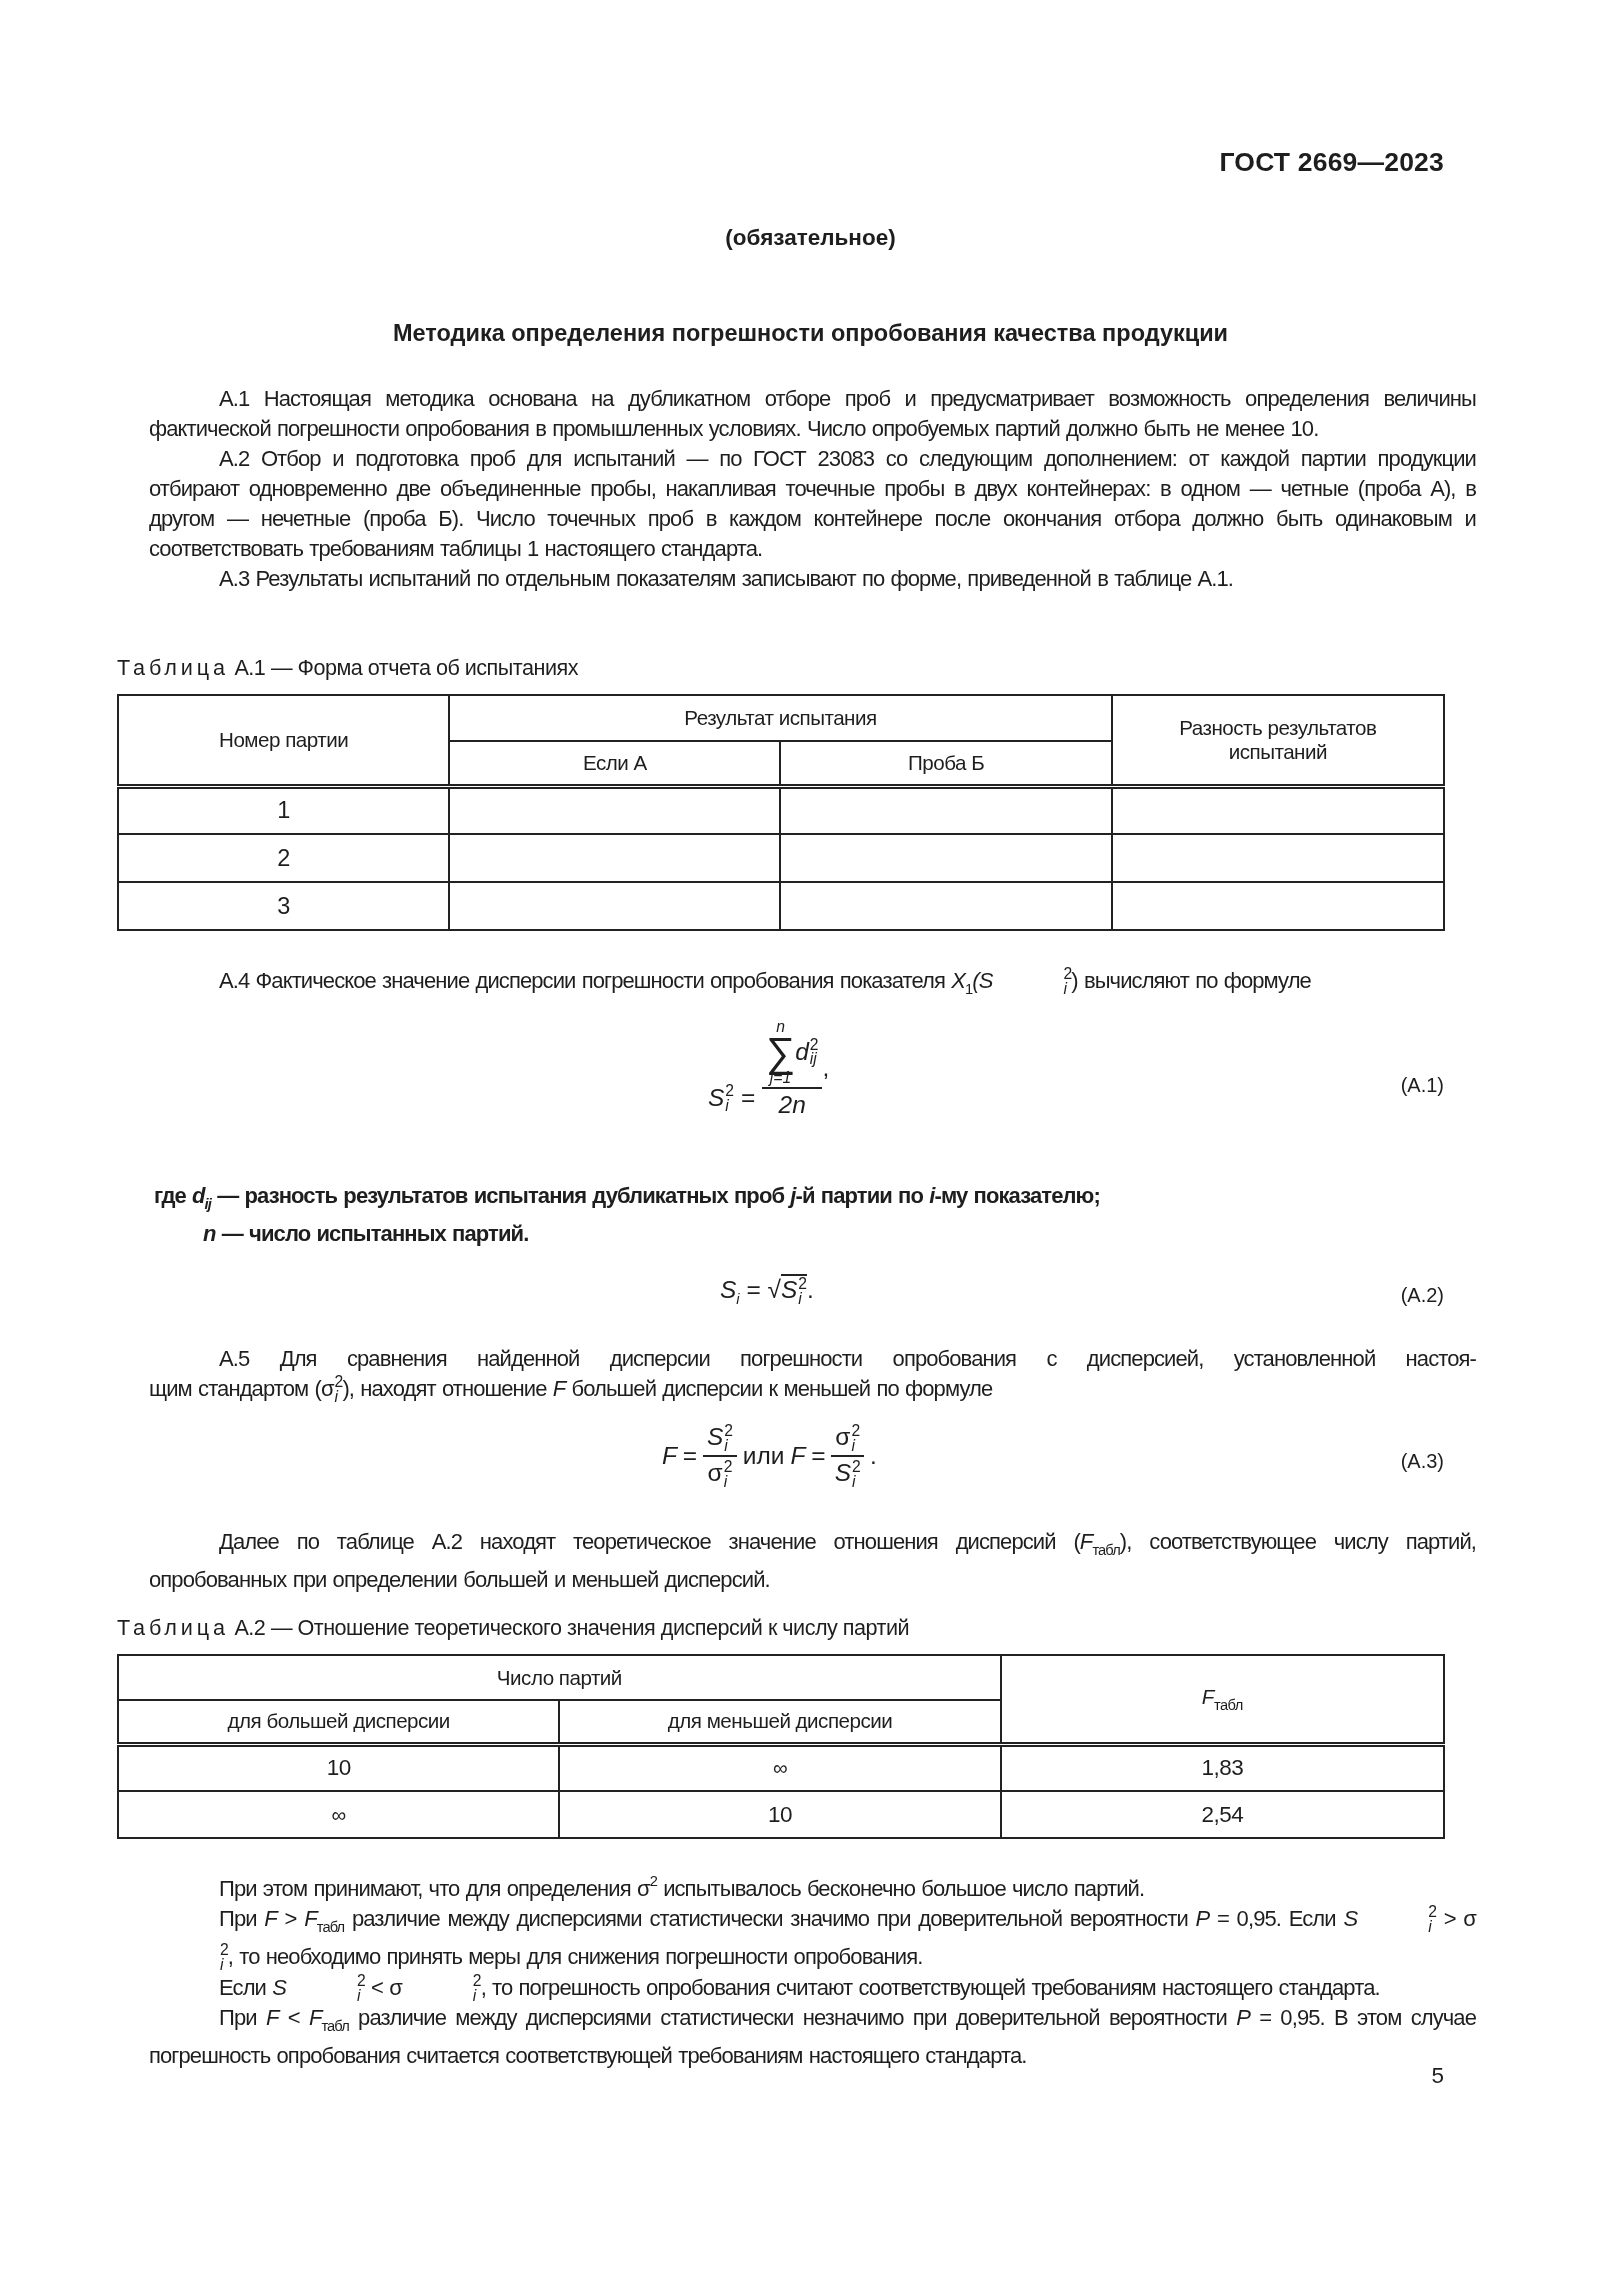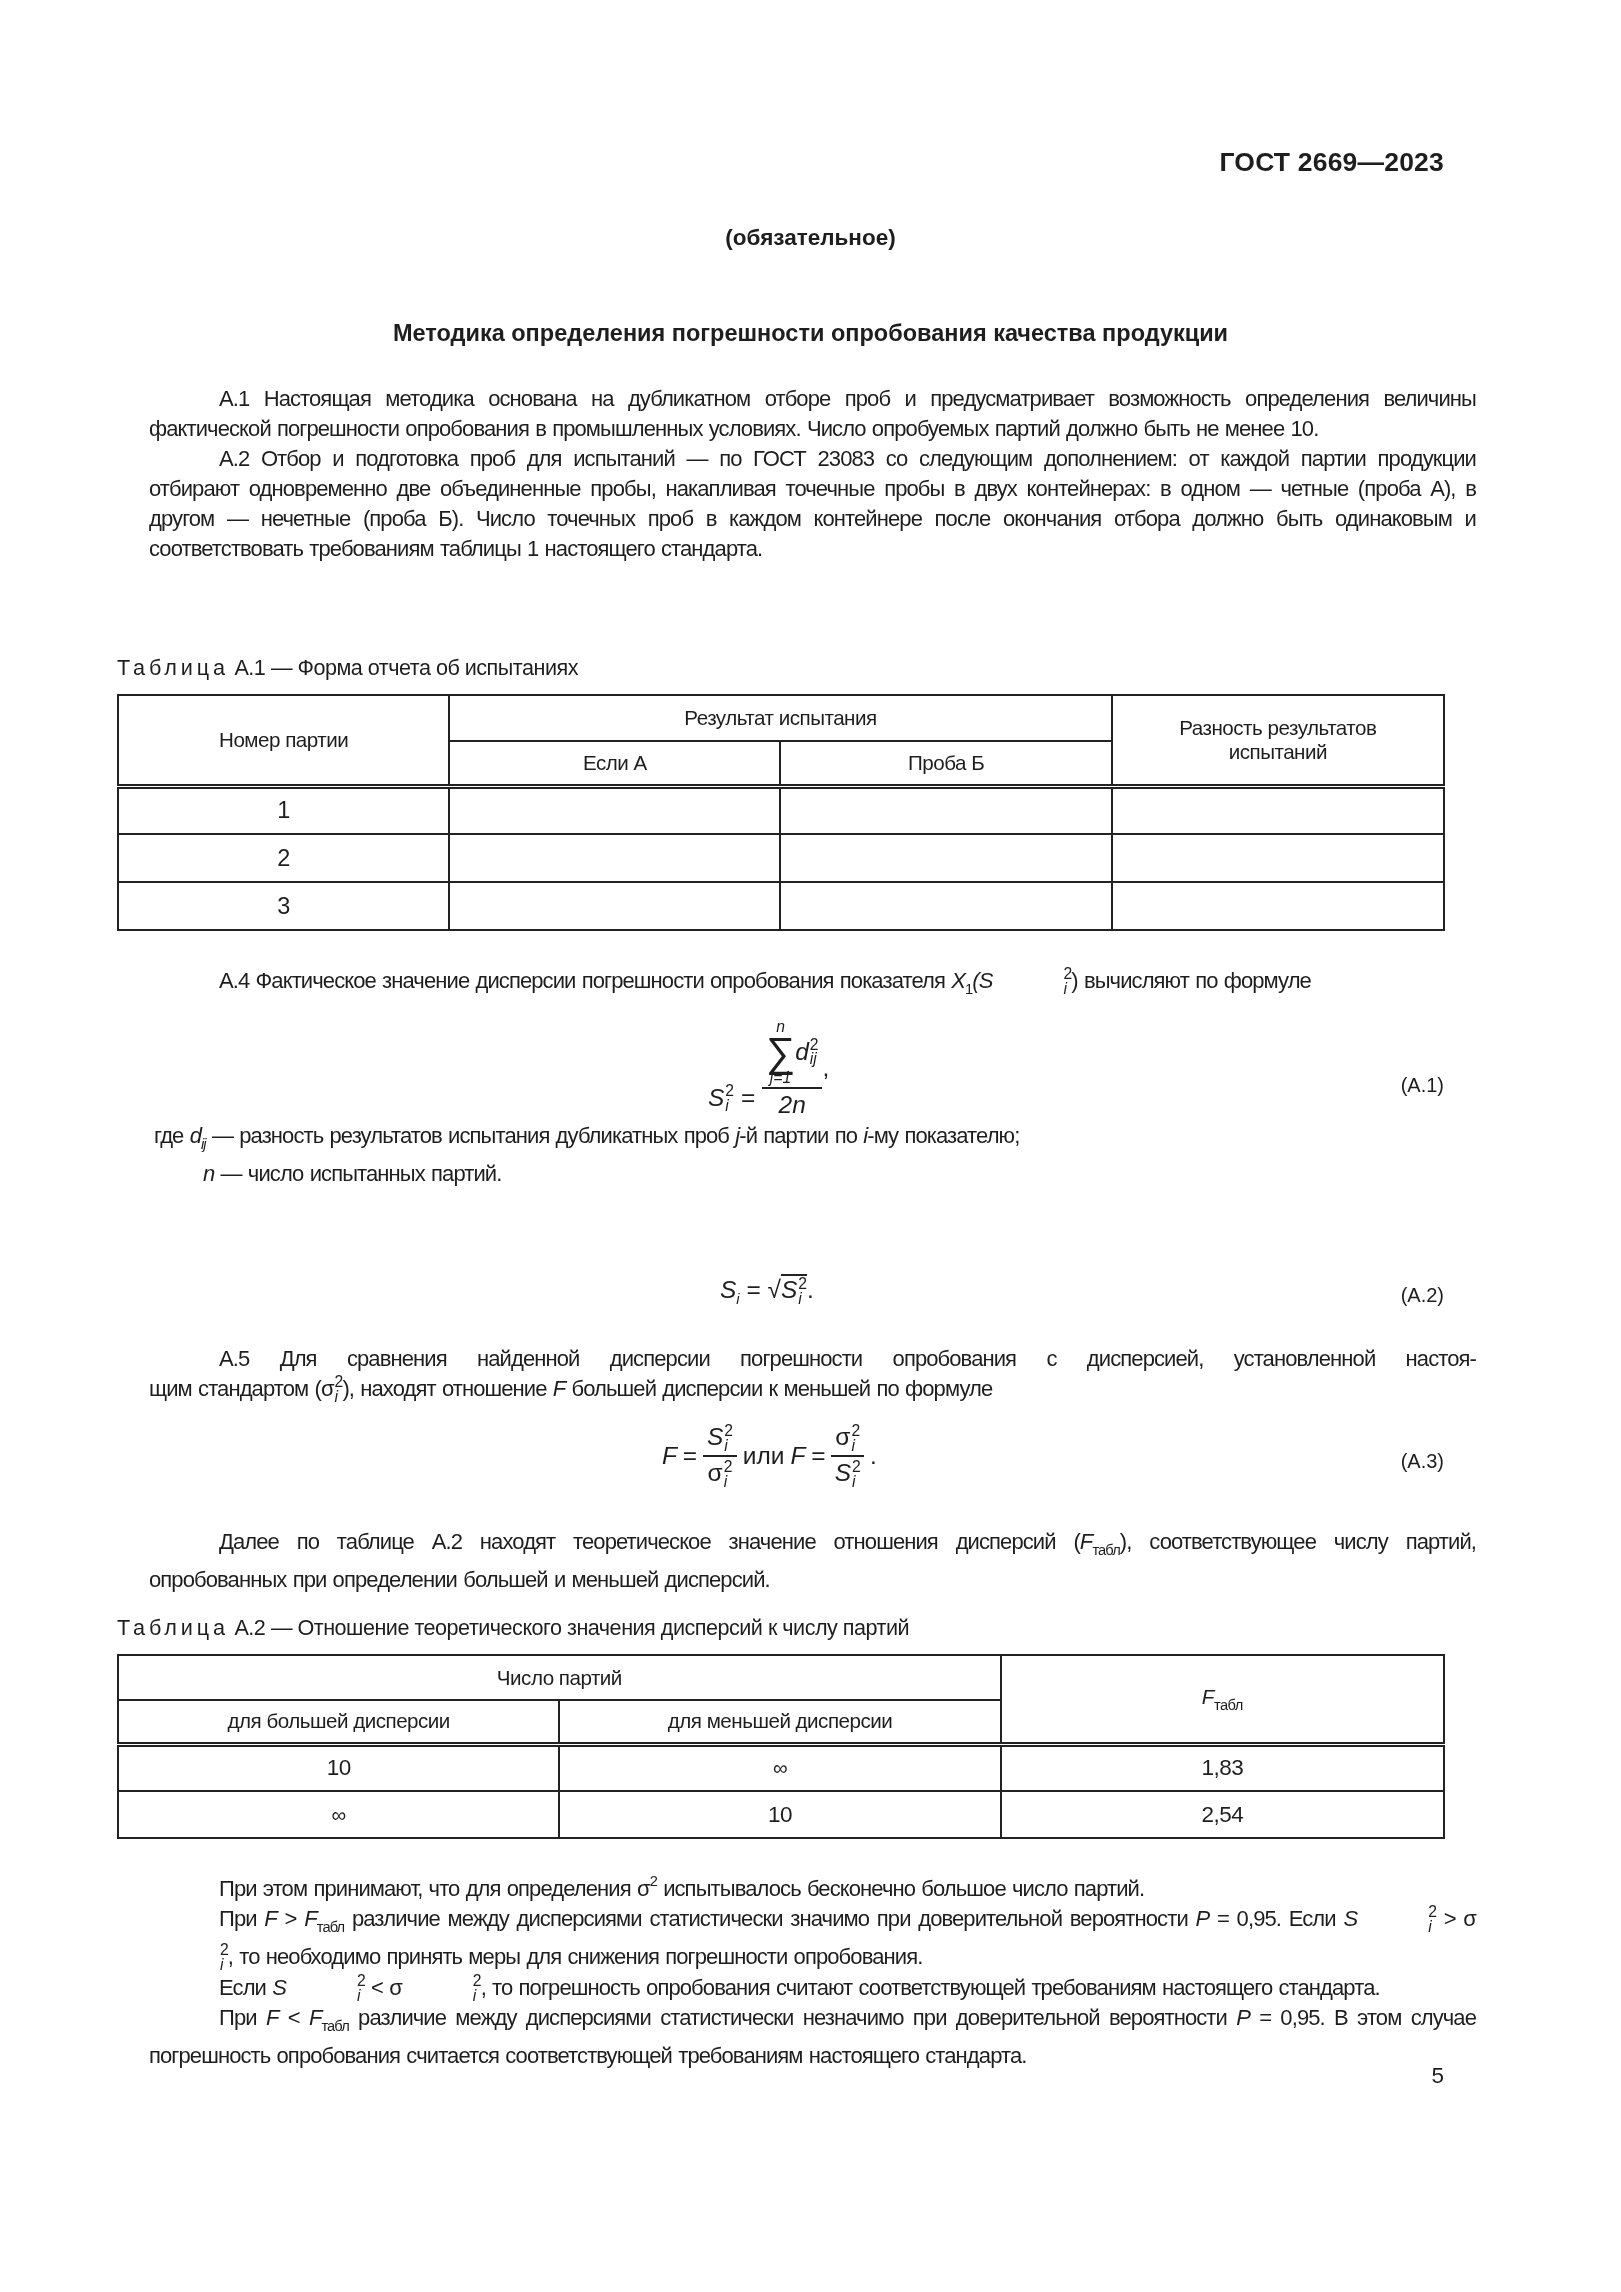--- a/index.html
+++ b/index.html
@@ -62,20 +62,21 @@
 
 <div class="annex-title">
   <div>(обязательное)</div>
 </div>
 
 <div class="method-title">Методика определения погрешности опробования качества продукции</div>
 
 <div class="body-text narrow" style="top:384px;">
   <p class="indent">А.1 Настоящая методика основана на дубликатном отборе проб и предусматривает возможность определения величины фактической погрешности опробования в промышленных условиях. Число опробуемых партий должно быть не менее 10.</p>
   <p class="indent">А.2 Отбор и подготовка проб для испытаний — по ГОСТ 23083 со следующим дополнением: от каждой партии продукции отбирают одновременно две объединенные пробы, накапливая точечные пробы в двух контейнерах: в одном — четные (проба А), в другом — нечетные (проба Б). Число точечных проб в каждом контейнере после окончания отбора должно быть одинаковым и соответствовать требованиям таблицы 1 настоящего стандарта.</p>
+  <p class="indent">А.3 Результаты испытаний по отдельным показателям записывают по форме, приведенной в таблице А.1.</p>
 </div>
 
 <div class="caption" style="top:655px;">
   <span class="spaced">Таблица</span>
   <span>А.1 — Форма отчета об испытаниях</span>
 </div>
 
 <table class="gost" style="top:694px;">
   <colgroup>
       <col style="width:329px">
@@ -139,21 +140,21 @@
         <span class="supsub">
           <span>2</span>
           <i>ij</i>
         </span>
     </span>
     <span class="den"><i>2n</i></span>
   </span>,
 </div>
 <div class="formula-label" style="top:1074px;">(А.1)</div>
 
-<div class="body-text narrow" style="top:1121px; left:122px;">
+<div class="body-text narrow" style="top:1181px; left:122px;font-weight:bold;">
   <p>
     <span>где</span>
     <i>d</i><i class="sub">ij</i><span> — разность результатов испытания дубликатных проб </span><i>j</i><span>-й партии по </span><i>i</i><span>-му показателю;</span>
   </p>
   <p style="padding-left:49px;">
     <i>n</i><span> — число испытанных партий.</span>
   </p>
 </div>
 
 <div class="formula" style="top:1276px; left:720px;">

